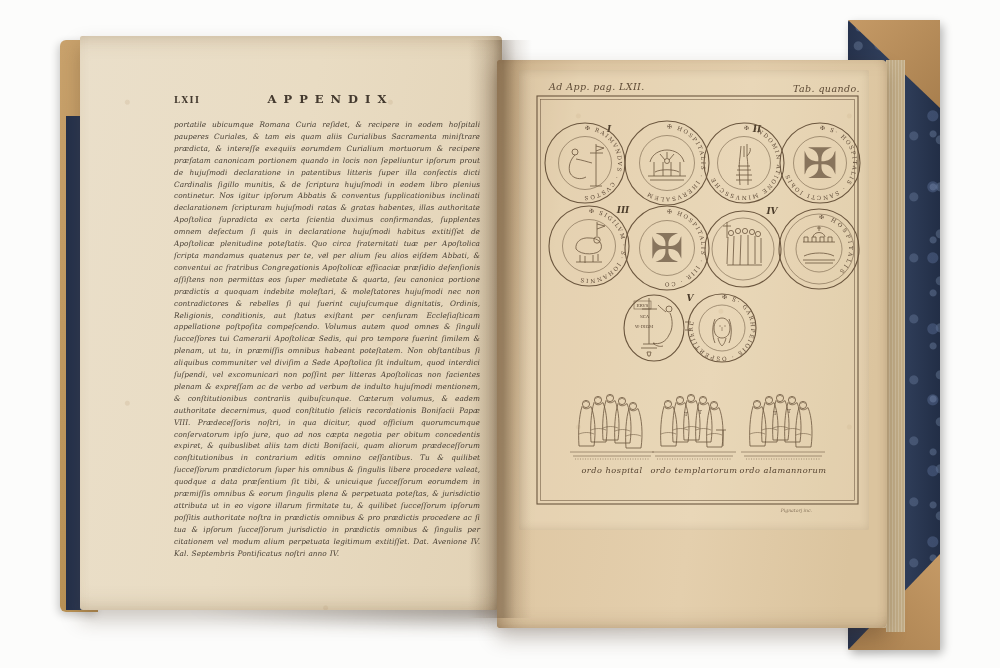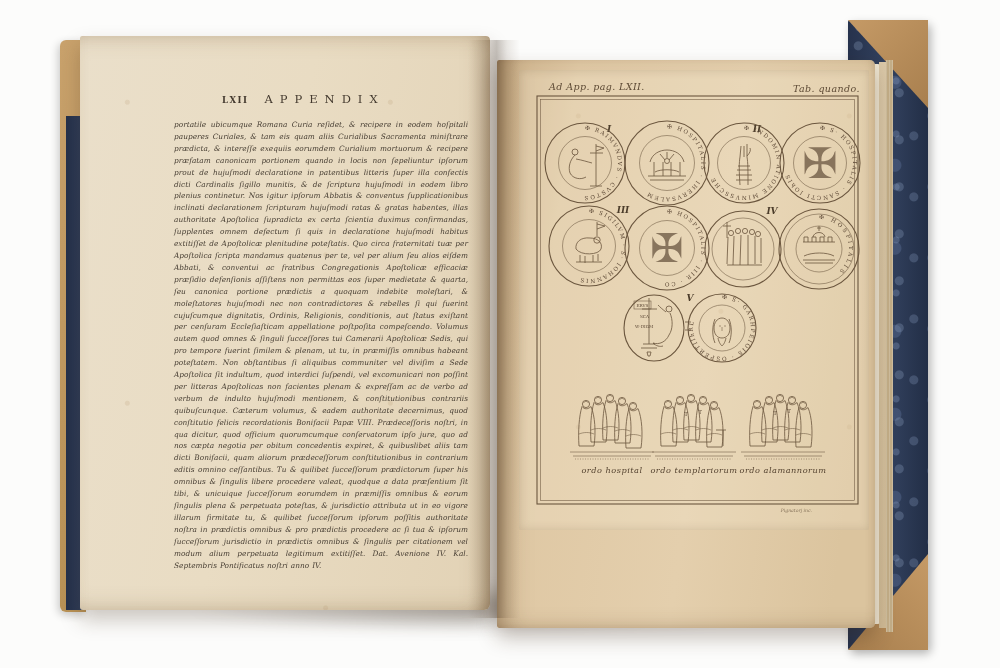--- a/index.html
+++ b/index.html
@@ -1,18 +1,18 @@
 <!DOCTYPE html>
 <html><head>
 <meta charset="utf-8">
 <style>
   html,body{margin:0;padding:0;background:#fcfcfb;}
   .stage{position:relative;width:1000px;height:668px;background:#fcfcfb;overflow:hidden;
          font-family:"DejaVu Serif",serif;}
-  .abs{position:absolute;}
+  .abs{position:absolute;padding-left:12px;}
 
   
   .book-shadow{left:62px;top:582px;width:868px;height:66px;
     background:radial-gradient(ellipse 50% 55% at 50% 38%, rgba(40,30,18,.30), rgba(40,30,18,0) 72%);
     filter:blur(6px);}
 
   
   .board-right{left:848px;top:20px;width:80px;height:630px;border-radius:2px 5px 5px 2px;
     background-color:#2e3c58;
     background-image:
@@ -62,22 +62,22 @@
     box-shadow:0 10px 20px rgba(60,40,20,.28),
       inset 22px 0 30px -20px rgba(80,50,20,.55),
       inset -6px 0 12px -8px rgba(80,50,20,.30),
       inset 0 -14px 22px -18px rgba(100,70,40,.35);}
   .gutter{left:468px;top:40px;width:52px;height:578px;z-index:6;pointer-events:none;
     background:linear-gradient(to right, rgba(70,45,20,0), rgba(70,45,20,.16) 40%,
       rgba(50,32,14,.26) 55%, rgba(70,45,20,.10) 75%, rgba(70,45,20,0));}
 
   
   .text-col{position:absolute;left:94px;right:22px;top:56px;color:#43392e;}
-  .folio{position:absolute;left:0;top:3px;font-size:8.5px;font-weight:bold;letter-spacing:1.5px;margin-left:48px;}
-  .title{text-align:center;font-size:11.5px;font-weight:normal;letter-spacing:7px;padding-left:7px;}
+  .folio{position:absolute;left:0;top:3px;font-size:8.5px;font-weight:bold;letter-spacing:1.5px;}
+  .title{text-align:center;font-size:11.5px;font-weight:bold;letter-spacing:7px;padding-left:7px;}
   .latin{margin-top:13px;font-size:7.4px;line-height:11.9px;text-align:justify;
     word-spacing:.6px;color:#473e33;font-style:italic;}
   .sig{margin-top:2px;text-align:right;font-size:9.5px;font-weight:bold;
     padding-right:8px;letter-spacing:1px;}
 
   
   .plate-mark{position:absolute;left:22px;top:10px;width:350px;height:460px;border-radius:2px;
     background:rgba(255,248,232,.20);box-shadow:inset 0 0 10px rgba(110,85,55,.20);}
   .pr-h{position:absolute;font-style:italic;font-size:9.5px;color:#5d4a35;letter-spacing:.4px;}
   .pr-h.left{left:52px;top:21px;}

